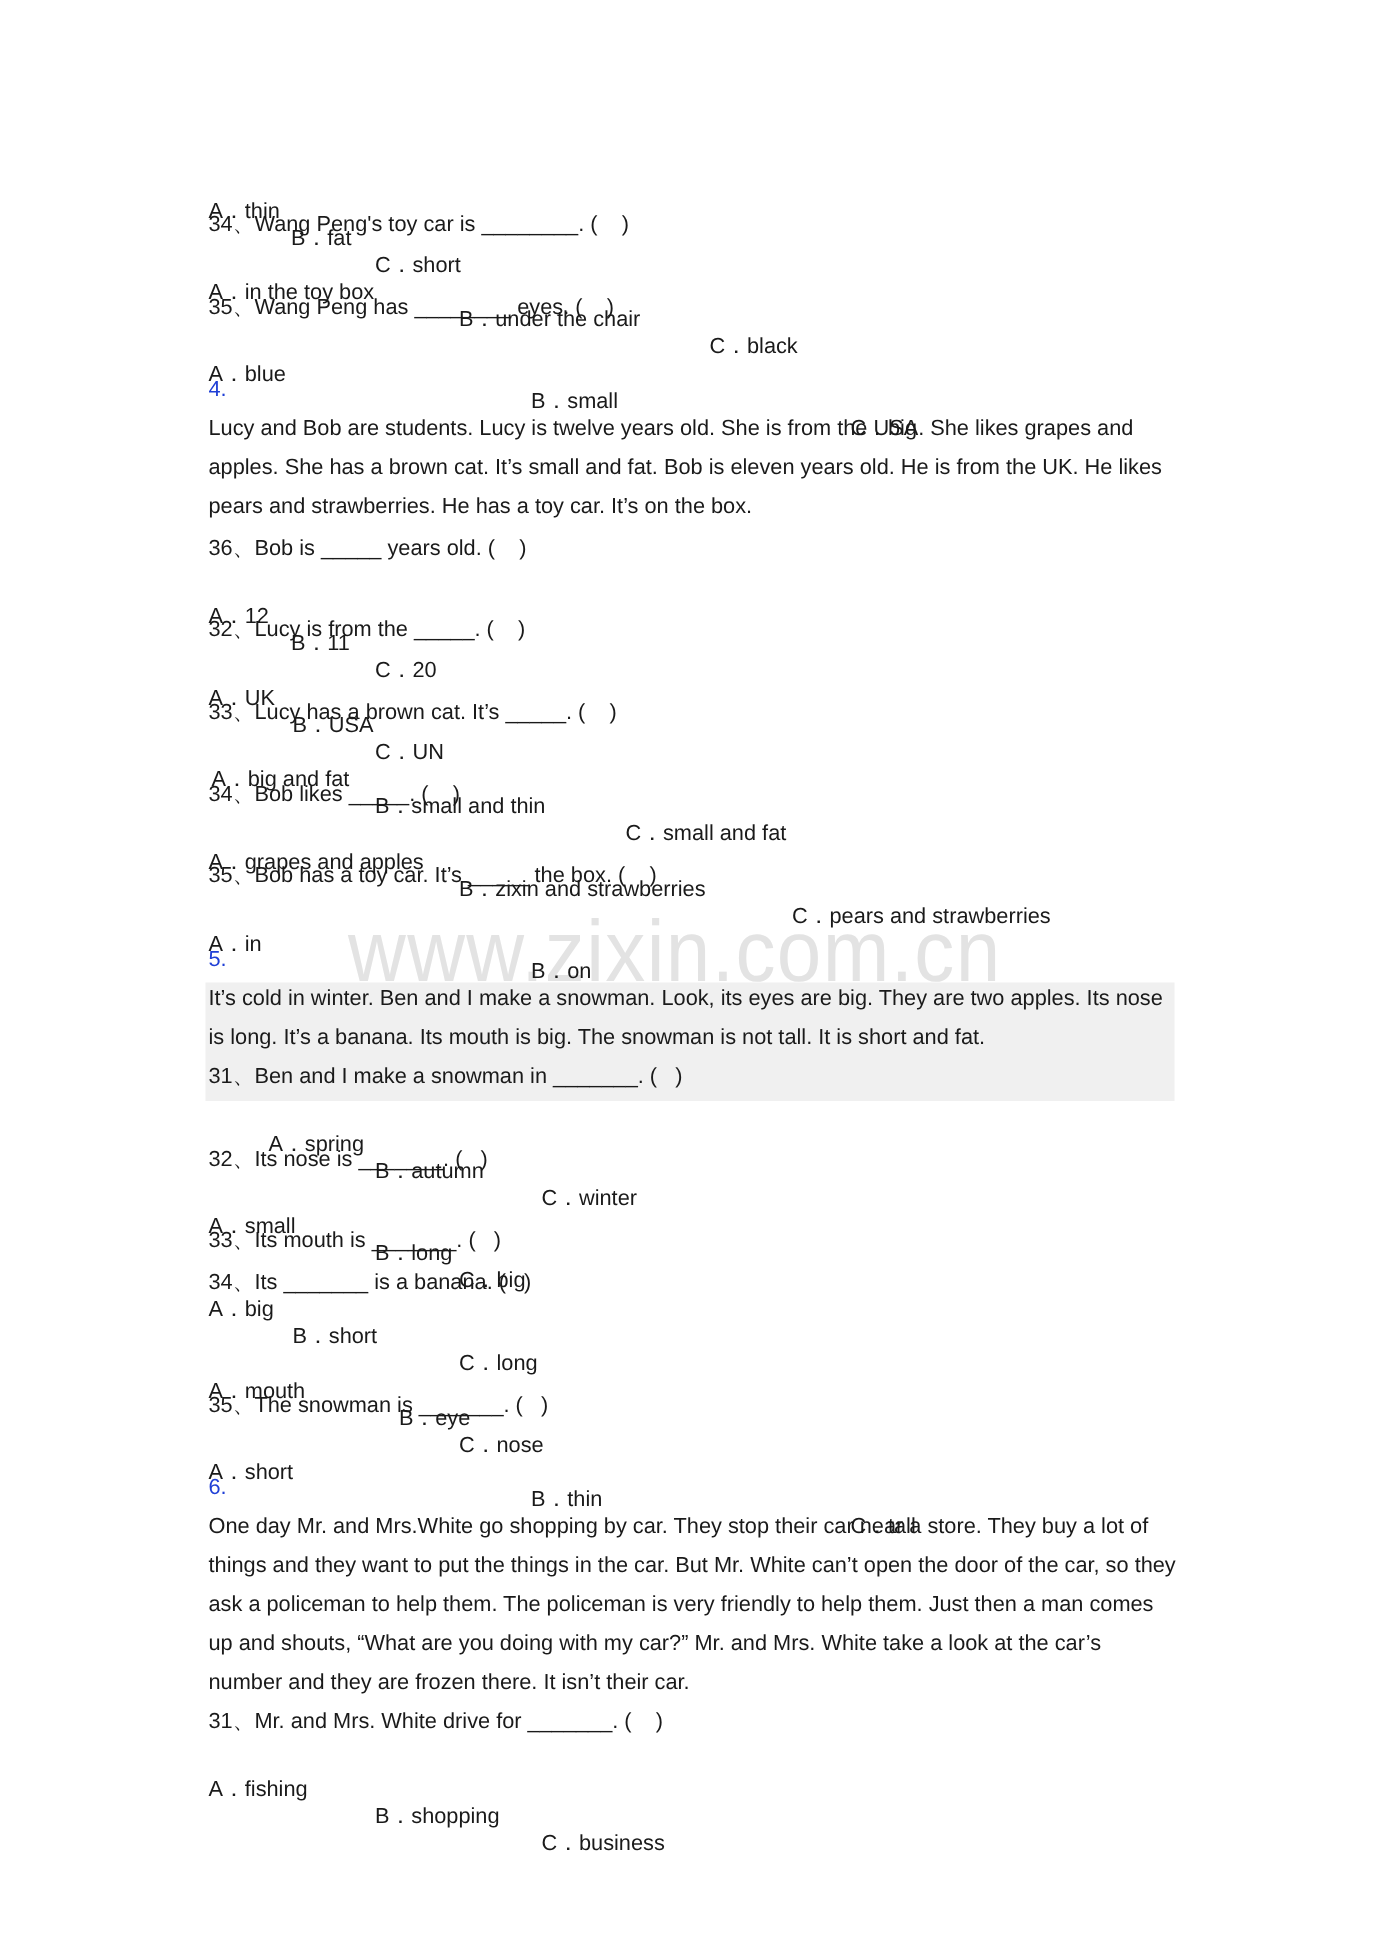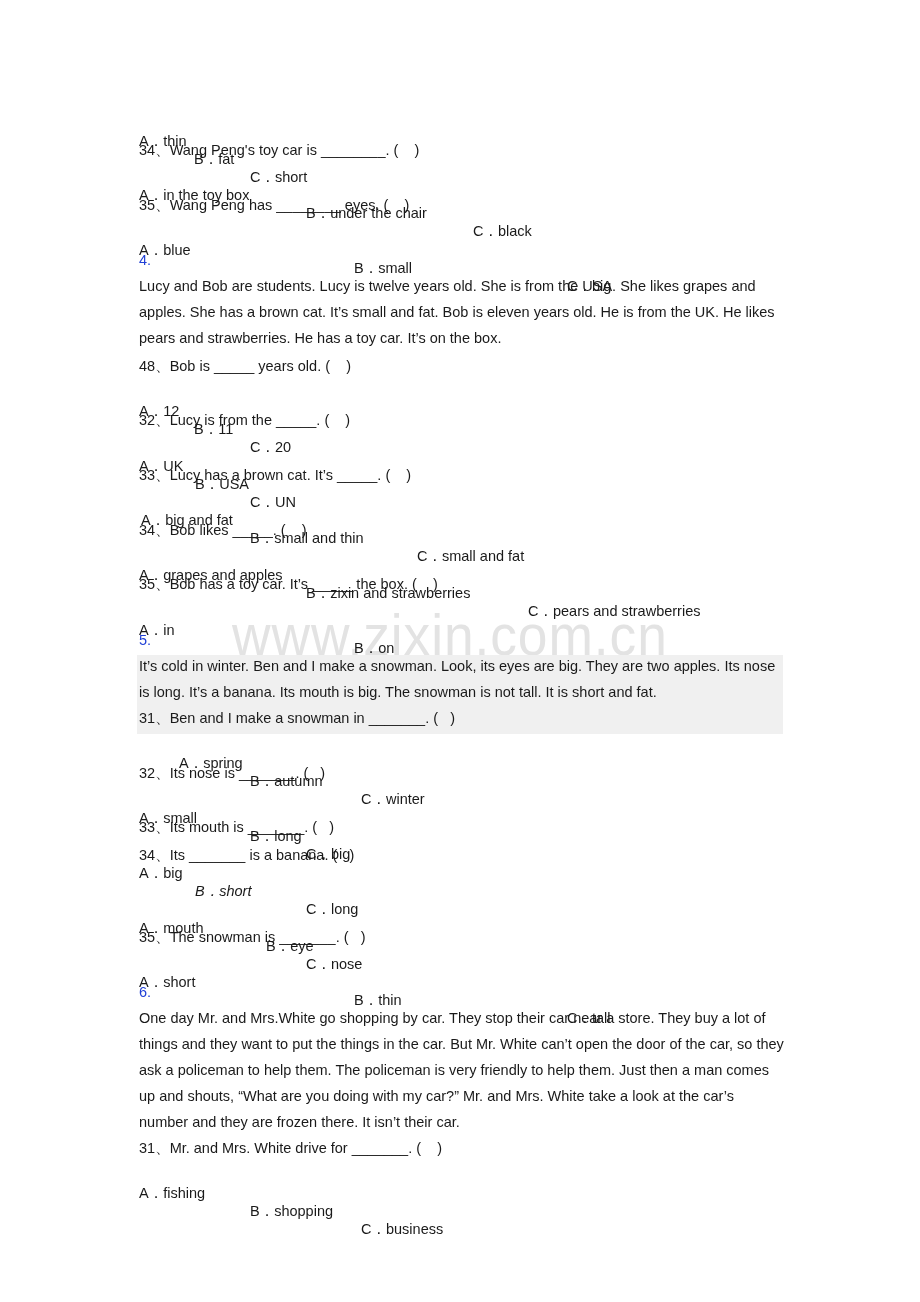--- a/index.html
+++ b/index.html
@@ -36,21 +36,21 @@
     <span class="opt" style="left:0;">A．blue</span>
     <span class="opt" style="left:215px;">B．small</span>
     <span class="opt" style="left:428px;">C．big</span>
   </div>
 </div>
 
 <div>
   <div class="line num" style="top:251px;">4.</div>
   <div class="para" style="top:273px;">Lucy and Bob are students. Lucy is twelve years old. She is from the USA.   She likes grapes and apples. She has a brown cat. It’s small and fat. Bob is eleven years old. He is from the UK. He likes pears and strawberries. He has a toy car. It’s on the box.</div>
 
-  <div class="line" style="top:357px;">48、Bob is _____ years old. (    )</div>
+  <div class="line" style="top:357px;">36、Bob is _____ years old. (    )</div>
   <div class="line" style="top:384px;text-align:right;">
     <span class="opt" style="left:0;">A．12</span>
     <span class="opt" style="left:55px;">B．11</span>
     <span class="opt" style="left:111px;">C．20</span>
   </div>
 
   <div class="line" style="top:411px;">32、Lucy is from the _____. (    )</div>
   <div class="line" style="top:439px;">
     <span class="opt" style="left:0;">A．UK</span>
     <span class="opt" style="left:56px;">B．USA</span>
@@ -94,21 +94,21 @@
   <div class="line" style="top:764px;">32、Its nose is _______. (   )</div>
   <div class="line" style="top:791px;">
     <span class="opt" style="left:0;">A．small</span>
     <span class="opt" style="left:111px;">B．long</span>
     <span class="opt" style="left:167px;">C．big</span>
   </div>
 
   <div class="line" style="top:818px;">33、Its mouth is _______. (   )</div>
   <div class="line" style="top:846px;">
     <span class="opt" style="left:0;">A．big</span>
-    <span class="opt" style="left:56px;font-style:italic;">B．short</span>
+    <span class="opt" style="left:56px;">B．short</span>
     <span class="opt" style="left:167px;">C．long</span>
   </div>
 
   <div class="line" style="top:846px;">34、Its _______ is a banana. (   )</div>
   <div class="line" style="top:901px;">
     <span class="opt" style="left:0;">A．mouth</span>
     <span class="opt" style="left:111px;margin-left:16px;">B．eye</span>
     <span class="opt" style="left:167px;">C．nose</span>
   </div>
 

